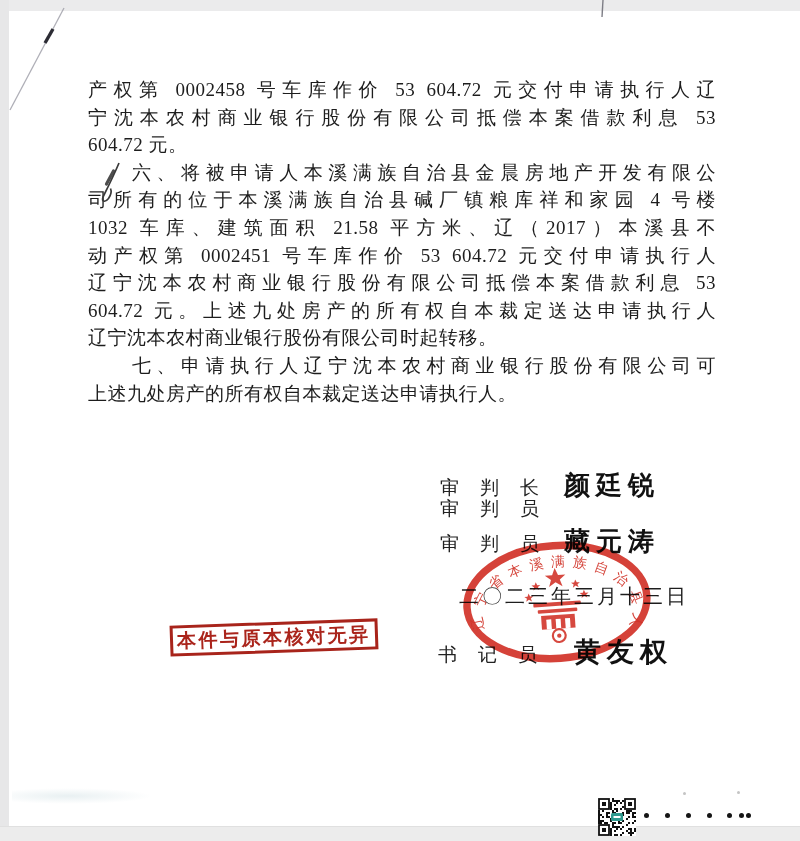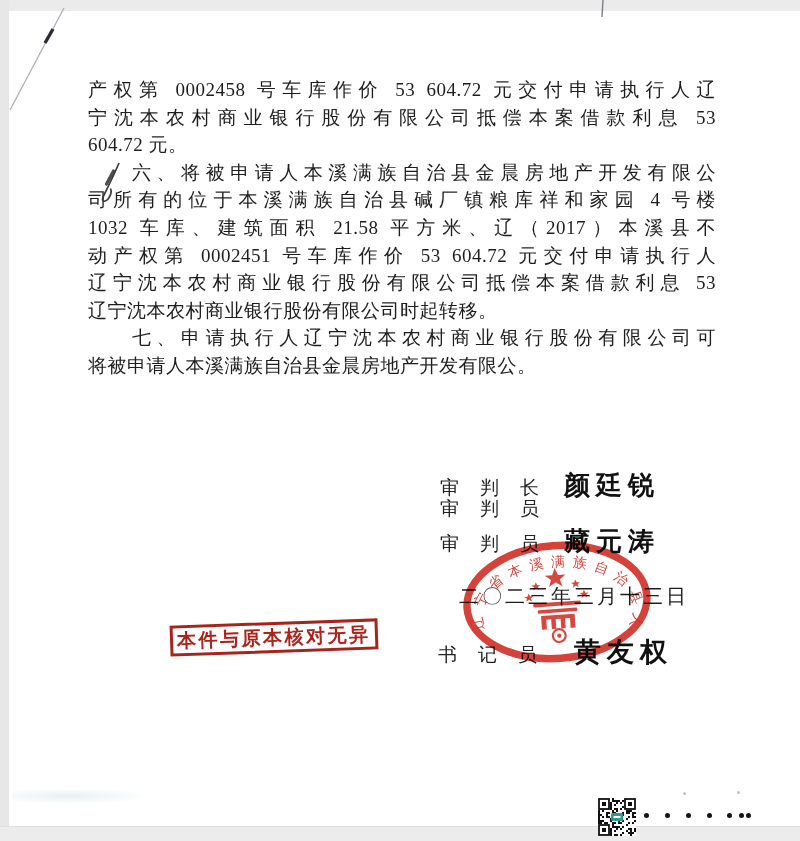--- a/index.html
+++ b/index.html
@@ -54,23 +54,24 @@
 
   <div class="body-text">
     <div class="line just">产权第 0002458 号车库作价 53 604.72 元交付申请执行人辽</div>
     <div class="line just">宁沈本农村商业银行股份有限公司抵偿本案借款利息 53</div>
     <div class="line">604.72 元。</div>
     <div class="line just indent">六、将被申请人本溪满族自治县金晨房地产开发有限公</div>
     <div class="line just">司所有的位于本溪满族自治县碱厂镇粮库祥和家园 4 号楼</div>
     <div class="line just">1032 车库、建筑面积 21.58 平方米、辽（2017）本溪县不</div>
     <div class="line just">动产权第 0002451 号车库作价 53 604.72 元交付申请执行人</div>
     <div class="line just">辽宁沈本农村商业银行股份有限公司抵偿本案借款利息 53</div>
+    <div class="line just">604.72 元。上述九处房产的所有权自本裁定送达申请执行人</div>
     <div class="line">辽宁沈本农村商业银行股份有限公司时起转移。</div>
     <div class="line just indent">七、申请执行人辽宁沈本农村商业银行股份有限公司可</div>
-    <div class="line">将被申请人本溪满族自治县金晨房地产开发有限公。</div>
+    <div class="line">上述九处房产的所有权自本裁定送达申请执行人。</div>
   </div>
 
   <div class="sig-block">
     <div class="sig-row">
       <span class="sig-role">审判长</span>
       <span class="sig-name">颜廷锐</span>
     </div>
     <div class="sig-row">
       <span class="sig-role">审判员</span>
     </div>

